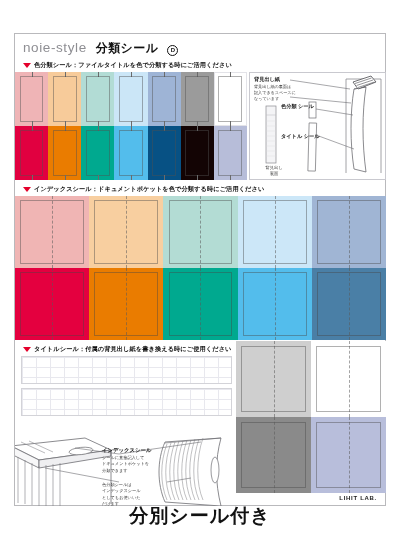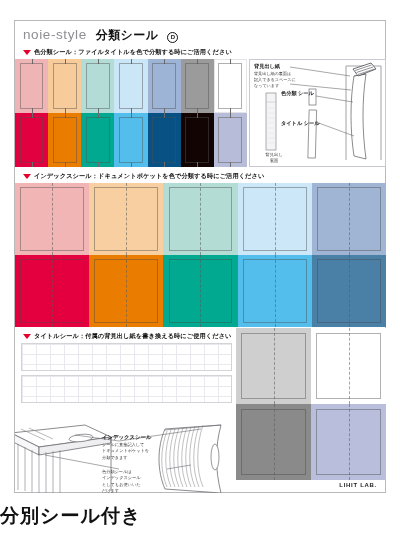--- a/index.html
+++ b/index.html
@@ -5,21 +5,21 @@
   html,body{margin:0;padding:0;}
   body{
     width:400px;height:550px;
     background:#ffffff;
     font-family:"Liberation Sans","DejaVu Sans",sans-serif;
     overflow:hidden;
     position:relative;
   }
   
   #sheet{
-    position:absolute;left:14px;top:20px;width:372px;height:473px;
+    position:absolute;left:14px;top:33px;width:372px;height:473px;
     border:1px solid #b9b9bc;background:#fff;box-sizing:border-box;
   }
   
   .brand-row{position:absolute;left:8px;top:6px;display:flex;align-items:baseline;gap:9px;}
   .brand{font-size:13.5px;color:#8e8e93;letter-spacing:.6px;font-weight:400;}
   .brand-sub{font-size:12px;color:#111;font-weight:bold;letter-spacing:.4px;}
   .circ-d{
     display:inline-block;width:9px;height:9px;border:1px solid #111;border-radius:50%;
     font-size:6px;line-height:9px;text-align:center;color:#111;font-weight:bold;
     position:relative;top:0px;
@@ -53,21 +53,21 @@
   
   .dgm-box{position:absolute;border:1px solid #c9c9cf;box-sizing:border-box;}
   .dlabel{position:absolute;font-size:5.2px;font-weight:bold;color:#111;white-space:nowrap;}
   .dtext{position:absolute;font-size:4.1px;color:#333;line-height:1.45;white-space:pre-line;}
   
   .ilabel{position:absolute;font-size:5.4px;font-weight:bold;color:#111;white-space:nowrap;}
   .itext{position:absolute;font-size:4.2px;color:#333;line-height:1.5;white-space:pre-line;}
   
   #logo{position:absolute;right:8px;bottom:4px;font-size:6px;font-weight:bold;
     letter-spacing:.7px;color:#1b1b1b;}
-  #caption{position:absolute;left:0;right:0;top:503px;text-align:left;
+  #caption{position:absolute;left:0;right:0;top:503px;text-align:center;
     font-size:19px;font-weight:bold;color:#111;letter-spacing:1px;}
   svg{display:block;}
 </style>
 </head>
 <body>
 
 <div id="sheet">
 
   <div class="brand-row">
     <span class="brand">noie-style</span>

